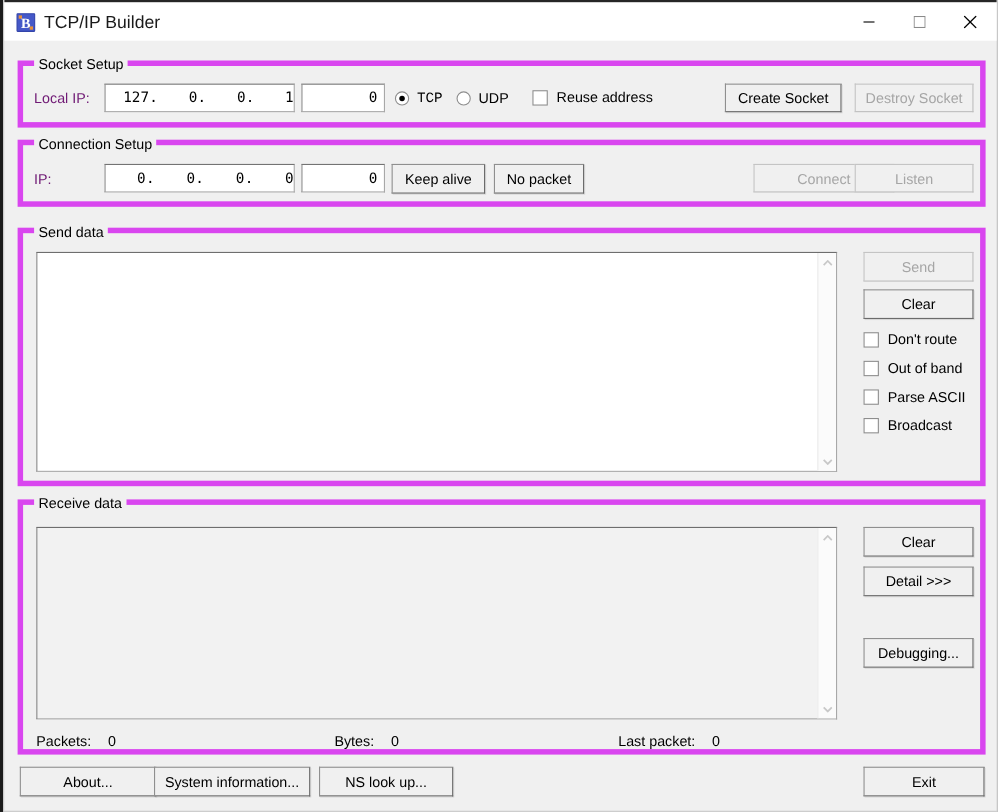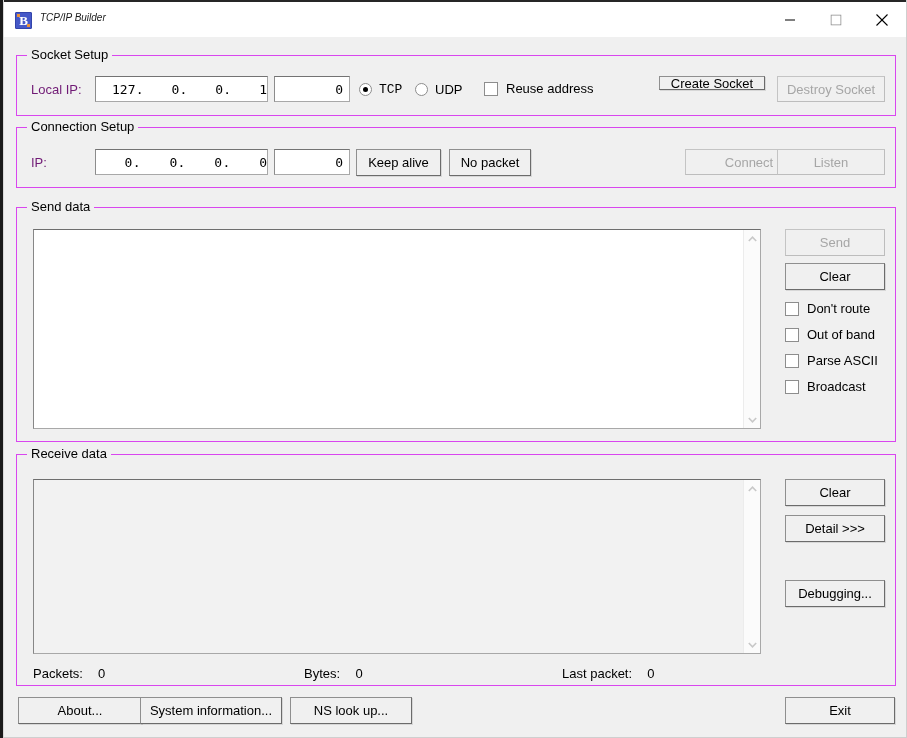--- a/index.html
+++ b/index.html
@@ -58,40 +58,39 @@
     color: #ffffff;
     line-height: 17px;
   }
   .title-icon .dot-tl { position:absolute; left:1px; top:1px; width:3px; height:3px; background:#e8903a; }
   .title-icon .dot-br { position:absolute; right:1px; bottom:1px; width:3px; height:3px; background:#e8903a; }
 
   .title-text {
     position: absolute;
     left: 36px;
     top: 10px;
-    font-size: 10px;
+    font-size: 16px;
     color: #1a1a1a;
-    font-style: italic;
   }
   .win-btn {
     position: absolute;
     top: 0;
     width: 46px;
     height: 35px;
     cursor: default;
   }
   .win-btn svg { position: absolute; left: 50%; top: 50%; transform: translate(-50%,-50%); }
   #btn-min { right: 93px; }
   #btn-max { right: 47px; }
   #btn-close { right: 1px; }
 
   
   .group {
     position: absolute;
-    border: 1px solid #d946ef;
+    border: 5px solid #d946ef;
     box-sizing: border-box;
     padding-left: 38px;
   }
   .group > .legend {
     position: absolute;
     top: -8px;
     left: 10px;
     padding: 0 4px;
     background: #f0f0f0;
     font-size: 13px;
@@ -271,21 +270,21 @@
   <div class="radio" style="left:411px; top:82px;">
     <span class="dot"></span>
     <span>UDP</span>
   </div>
 
   <div class="check" style="left:480px; top:81px;">
     <span class="box"></span>
     <span>Reuse address</span>
   </div>
 
-  <div class="btn" style="left:655px; top:76px; width:106px; height:14px;">Create Socket</div>
+  <div class="btn" style="left:655px; top:76px; width:106px; height:26px;">Create Socket</div>
   <div class="btn disabled" style="left:773px; top:76px; width:108px; height:26px;">Destroy Socket</div>
 
   <div class="group" style="left:12px; top:127px; width:880px; height:61px;">
     <div class="legend">Connection Setup</div>
   </div>
 
   <div class="lbl" style="left:27px; top:155px;">IP:</div>
 
   <div class="field ipfield" style="left:91px; top:149px; width:173px; height:26px;">
     <span class="oct">0</span>

